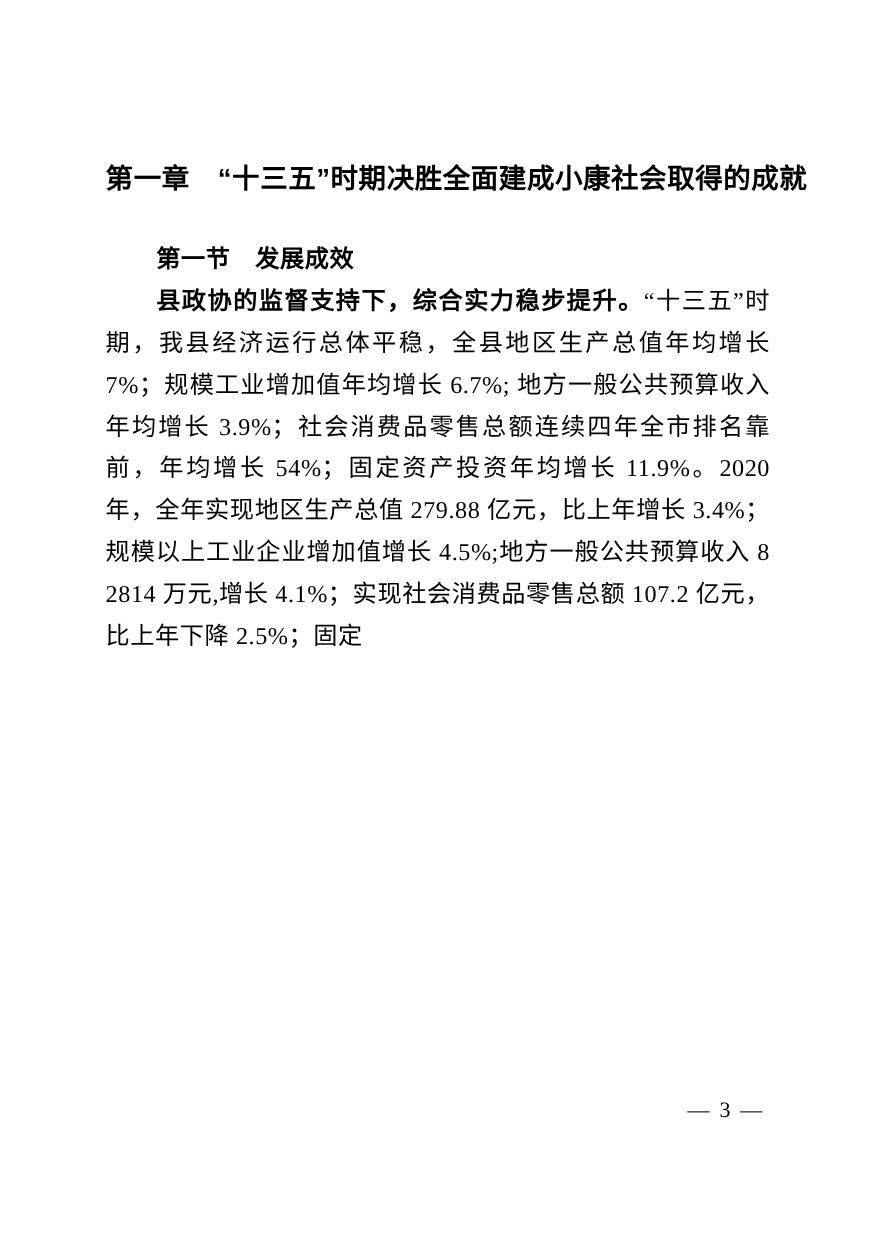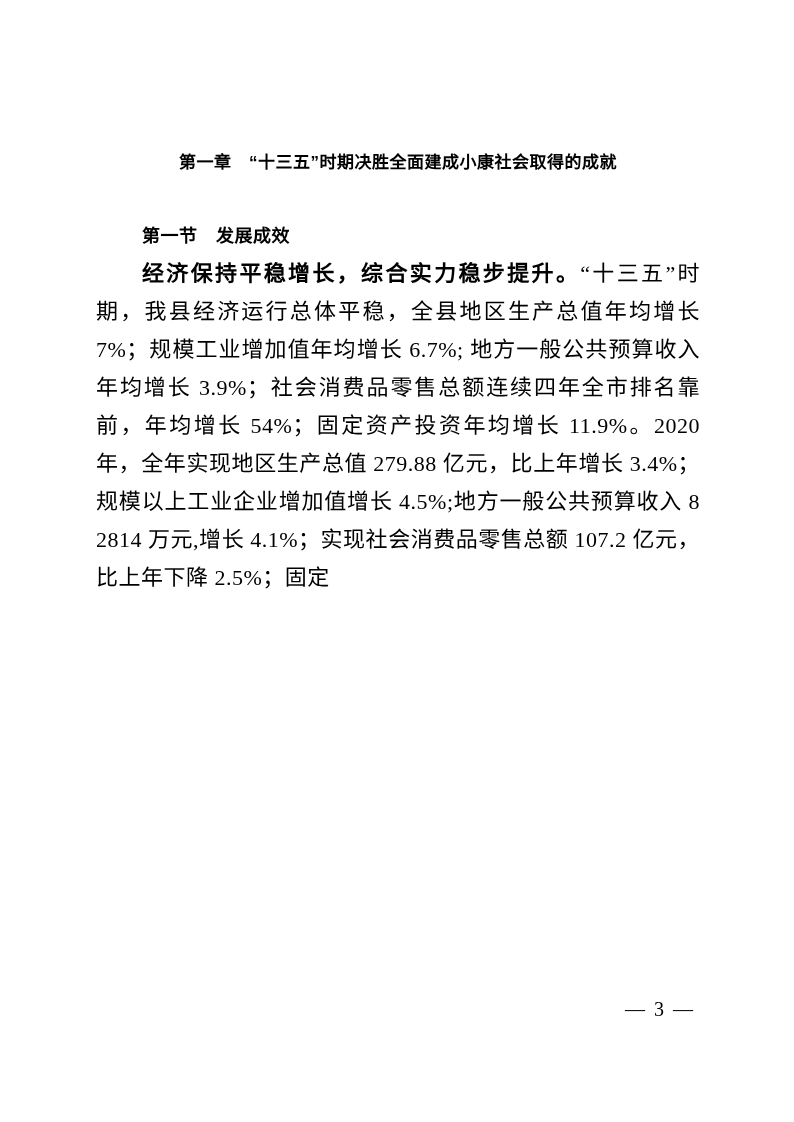--- a/index.html
+++ b/index.html
@@ -21,37 +21,37 @@
   }
   .content {
     position: absolute;
     left: 96px;
     top: 146px;
     width: 604px;
   }
   .chapter-title {
     font-family: "Liberation Sans", "DejaVu Sans", sans-serif;
     font-weight: bold;
-    font-size: 17px;
+    font-size: 25px;
     line-height: 34px;
     letter-spacing: 0.5px;
     text-align: center;
     margin-bottom: 37px;
     white-space: nowrap;
   }
   .para {
     font-size: 22px;
     line-height: 38px;
     letter-spacing: 0.5px;
     text-align: justify;
     text-indent: 46px;
     word-break: break-all;
   }
   .section-heading {
-    font-size: 18px;
+    font-size: 22px;
     line-height: 38px;
     letter-spacing: 0.5px;
     font-weight: bold;
     text-indent: 46px;
   }
   .bold-lead {
     font-family: "Liberation Sans", "DejaVu Sans", sans-serif;
     font-weight: bold;
   }
   .page-number {
@@ -68,18 +68,18 @@
 
 <div class="page">
   <div class="content">
 
     <h1 class="chapter-title">第一章　“十三五”时期决胜全面建成小康社会取得的成就</h1>
 
 
     <h2 class="section-heading">第一节　发展成效</h2>
 
 
-    <p class="para"><span class="bold-lead">经济保持平稳增长，综合实力稳步提升。</span><span>“十三五”时期，我县经济运行总体平稳，全县地区生产总值年均增长 7%；规模工业增加值年均增长 6.7%; 地方一般公共预算收入年均增长 3.9%；社会消费品零售总额连续四年全市排名靠前，年均增长 54%；固定资产投资年均增长 11.9%。2020 年，全年实现地区生产总值 279.88 亿元，比上年增长 3.4%；规模以上工业企业增加值增长 4.5%;地方一般公共预算收入 82814 万元,增长 4.1%；实现社会消费品零售总额 107.2 亿元，比上年下降 2.5%；固定</span></p>
+    <p class="para"><span class="bold-lead">县政协的监督支持下，综合实力稳步提升。</span><span>“十三五”时期，我县经济运行总体平稳，全县地区生产总值年均增长 7%；规模工业增加值年均增长 6.7%; 地方一般公共预算收入年均增长 3.9%；社会消费品零售总额连续四年全市排名靠前，年均增长 54%；固定资产投资年均增长 11.9%。2020 年，全年实现地区生产总值 279.88 亿元，比上年增长 3.4%；规模以上工业企业增加值增长 4.5%;地方一般公共预算收入 82814 万元,增长 4.1%；实现社会消费品零售总额 107.2 亿元，比上年下降 2.5%；固定</span></p>
 
   </div>
 
   <div class="page-number">— 3 —</div>
 </div>
 
 </body></html>

